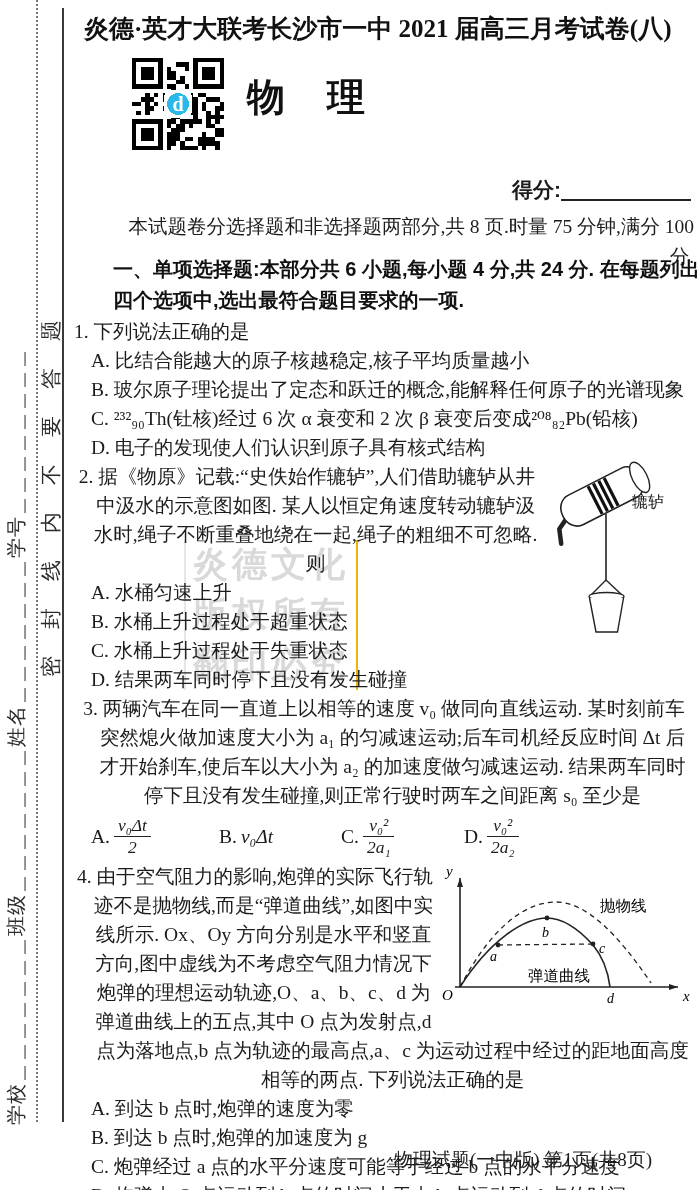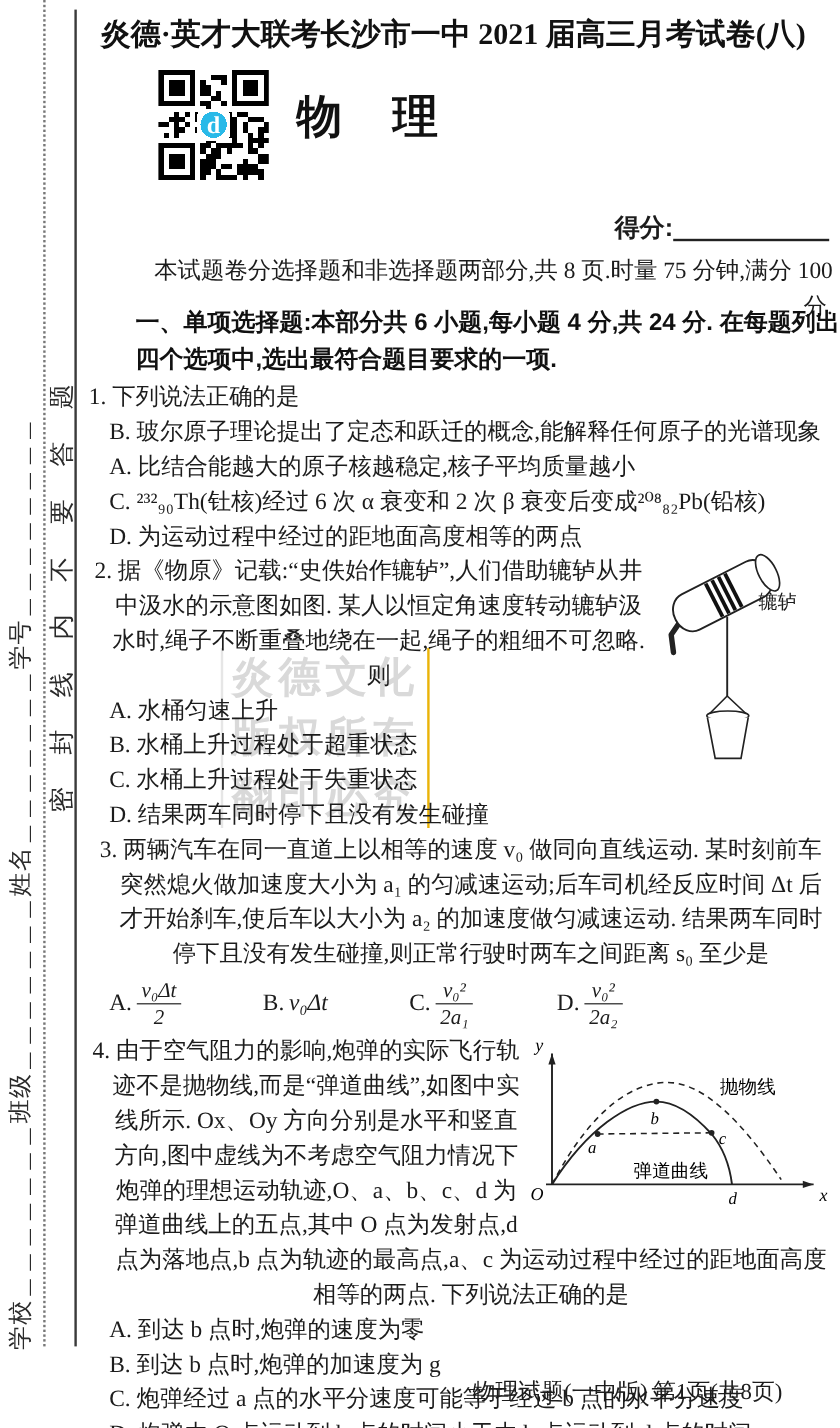--- a/index.html
+++ b/index.html
@@ -227,24 +227,24 @@
     <span>得分:</span><span class="score-line"></span>
   </div>
 
   <div class="intro">本试题卷分选择题和非选择题两部分,共 8 页.时量 75 分钟,满分 100 分.</div>
   <div class="section-head">一、单项选择题:本部分共 6 小题,每小题 4 分,共 24 分. 在每题列出的四个选项中,选出最符合题目要求的一项.</div>
 
   <div class="content">
 
     <div>
       <div>1. 下列说法正确的是</div>
+      <div class="opt">A. 比结合能越大的原子核越稳定,核子平均质量越小</div>
       <div class="opt">B. 玻尔原子理论提出了定态和跃迁的概念,能解释任何原子的光谱现象</div>
-      <div class="opt">A. 比结合能越大的原子核越稳定,核子平均质量越小</div>
       <div class="opt">C. ²³²₉₀Th(钍核)经过 6 次 α 衰变和 2 次 β 衰变后变成²⁰⁸₈₂Pb(铅核)</div>
-      <div class="opt">D. 为运动过程中经过的距地面高度相等的两点</div>
+      <div class="opt">D. 电子的发现使人们认识到原子具有核式结构</div>
     </div>
 
     <div class="clearfix">
       <svg class="q2-fig" viewBox="0 0 150 194">
         <g transform="rotate(-27 58 46)" stroke="#222" fill="#fff">
           <path d="M 16 50 l -11 6 l -5 14" fill="none" stroke-width="4.5" stroke-linecap="round" stroke-linejoin="round"></path>
           <rect x="14" y="30" width="88" height="33" rx="14" ry="16" stroke-width="1.6"></rect>
           <ellipse cx="100" cy="46.5" rx="7.5" ry="16.5" stroke-width="1.4"></ellipse>
           <g stroke="#111" stroke-width="3.2" fill="none">
             <line x1="50" y1="31" x2="50" y2="62"></line>

